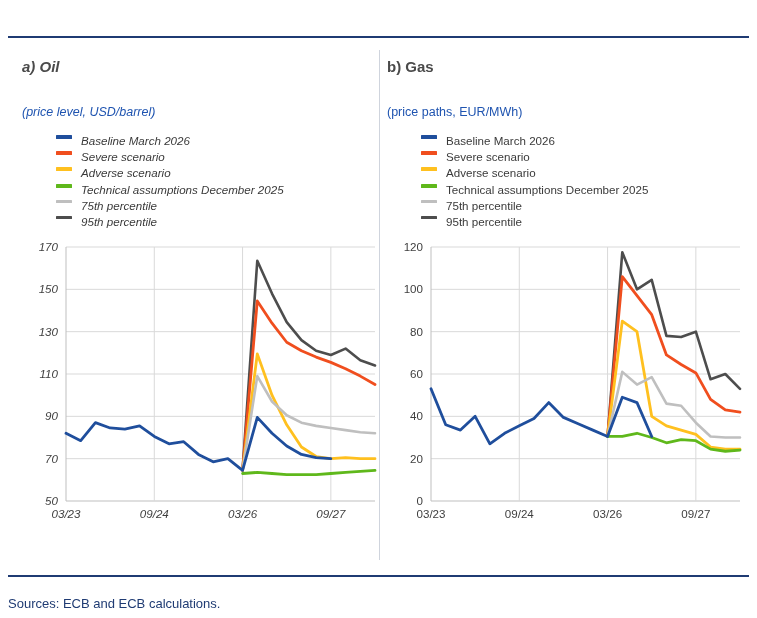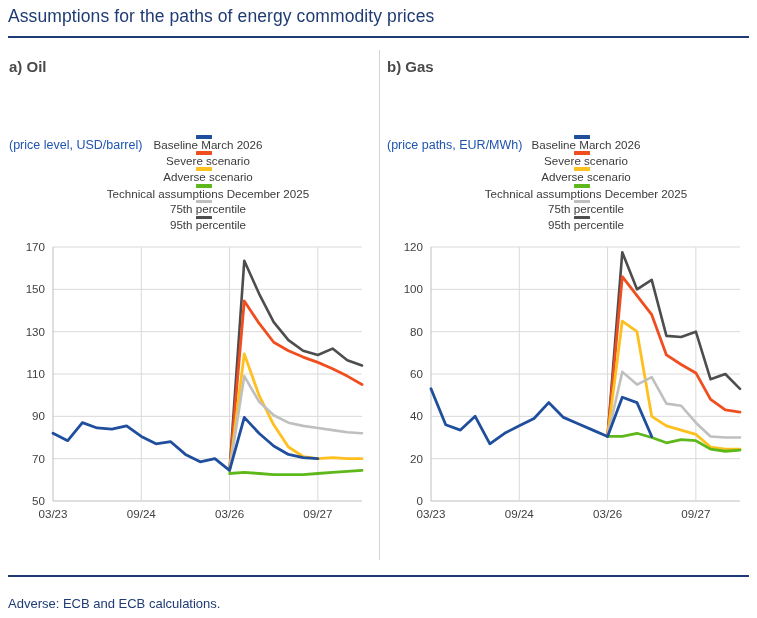--- a/index.html
+++ b/index.html
@@ -38,21 +38,21 @@
   }
   .source-note {
     position: absolute;
     left: 8px; top: 596px;
     font-size: 13px;
     color: #1f3b73;
     white-space: nowrap;
   }
 
   .panel { position: absolute; top: 44px; height: 520px; }
-  .panel-a { left: 1px; width: 379px; }
+  .panel-a { left: 14px; width: 379px; font-style: italic; }
   .panel-b { left: 379px; width: 302px; }
 
   .panel-divider {
     position: absolute;
     left: 379px; top: 50px;
     width: 1px; height: 510px;
     background: #cfd4dd;
   }
 
   .panel-title {
@@ -62,33 +62,30 @@
     font-weight: bold;
     color: #4a4a4a;
     white-space: nowrap;
   }
   .panel-units {
     position: absolute;
     left: 8px; top: 61px;
     font-size: 12.5px;
     color: #1f54b0;
     white-space: nowrap;
-    margin-top: 33px;
   }
 
   .legend {
     position: absolute;
     left: 42px; top: 91px;
     width: 330px;
   }
   .legend-row {
     display: flex;
-    align-items: center;
     height: 16.2px;
-    flex-direction: column;
   }
   .legend-swatch {
     width: 16px; height: 4px;
     border-radius: 0.5px;
     margin-right: 9px;
     flex: 0 0 auto;
   }
   .legend-swatch.thin { height: 3px; }
   .legend-label {
     font-size: 11.6px;
@@ -113,21 +110,20 @@
     fill: none;
     stroke-linejoin: round;
     stroke-linecap: round;
   }
 </style>
 </head>
 <body>
 
 <div id="root">
 
-  <div class="fig-title">Assumptions for the paths of energy commodity prices</div>
   <div class="rule-top"></div>
 
   <div class="panel-divider"></div>
 
   <div class="panel panel-a">
     <div class="panel-title">a) Oil</div>
     <div class="panel-units">(price level, USD/barrel)</div>
     <div class="legend" id="legend-oil">
         <div class="legend-row">
           <span class="legend-swatch" style="background: rgb(31, 78, 156);"></span>
@@ -245,15 +241,15 @@
           <path d="M228.57 197.44 L243.29 37.63 L258.00 56.68 L272.71 75.73 L287.43 115.95 L302.14 125.48 L316.86 133.94 L331.57 160.40 L346.29 170.98 L361.00 173.10" class="series" stroke="#f04e1e" stroke-width="2.8"></path>
           <path d="M228.57 197.44 L243.29 82.08 L258.00 92.67 L272.71 177.33 L287.43 186.86 L302.14 191.09 L316.86 195.33 L331.57 208.03 L346.29 210.14 L361.00 210.14" class="series" stroke="#ffc01f" stroke-width="2.8"></path>
           <path d="M228.57 197.44 L243.29 132.88 L258.00 145.58 L272.71 138.17 L287.43 164.63 L302.14 166.75 L316.86 183.68 L331.57 197.44 L346.29 198.50 L361.00 198.50" class="series" stroke="#bfbfbf" stroke-width="2.6"></path>
           <path d="M228.57 197.44 L243.29 197.44 L258.00 194.27 L272.71 198.50 L287.43 203.79 L302.14 200.62 L316.86 201.67 L331.57 210.14 L346.29 212.26 L361.00 211.20" class="series" stroke="#5fb81b" stroke-width="2.8"></path>
           <path d="M52.00 149.82 L66.71 185.80 L81.43 191.09 L96.14 177.33 L110.86 204.85 L125.57 194.27 L140.29 186.86 L155.00 179.45 L169.71 163.58 L184.43 178.39 L199.14 184.74 L213.86 191.09 L228.57 197.44 L243.29 158.28 L258.00 163.58 L272.71 197.44" class="series" stroke="#1f4e9c" stroke-width="2.8"></path>
         </svg>
       </div>
   </div>
 
   <div class="rule-bottom"></div>
-  <div class="source-note">Adverse: ECB and ECB calculations.</div>
+  <div class="source-note">Sources: ECB and ECB calculations.</div>
 
 </div>
 
 </body></html>

